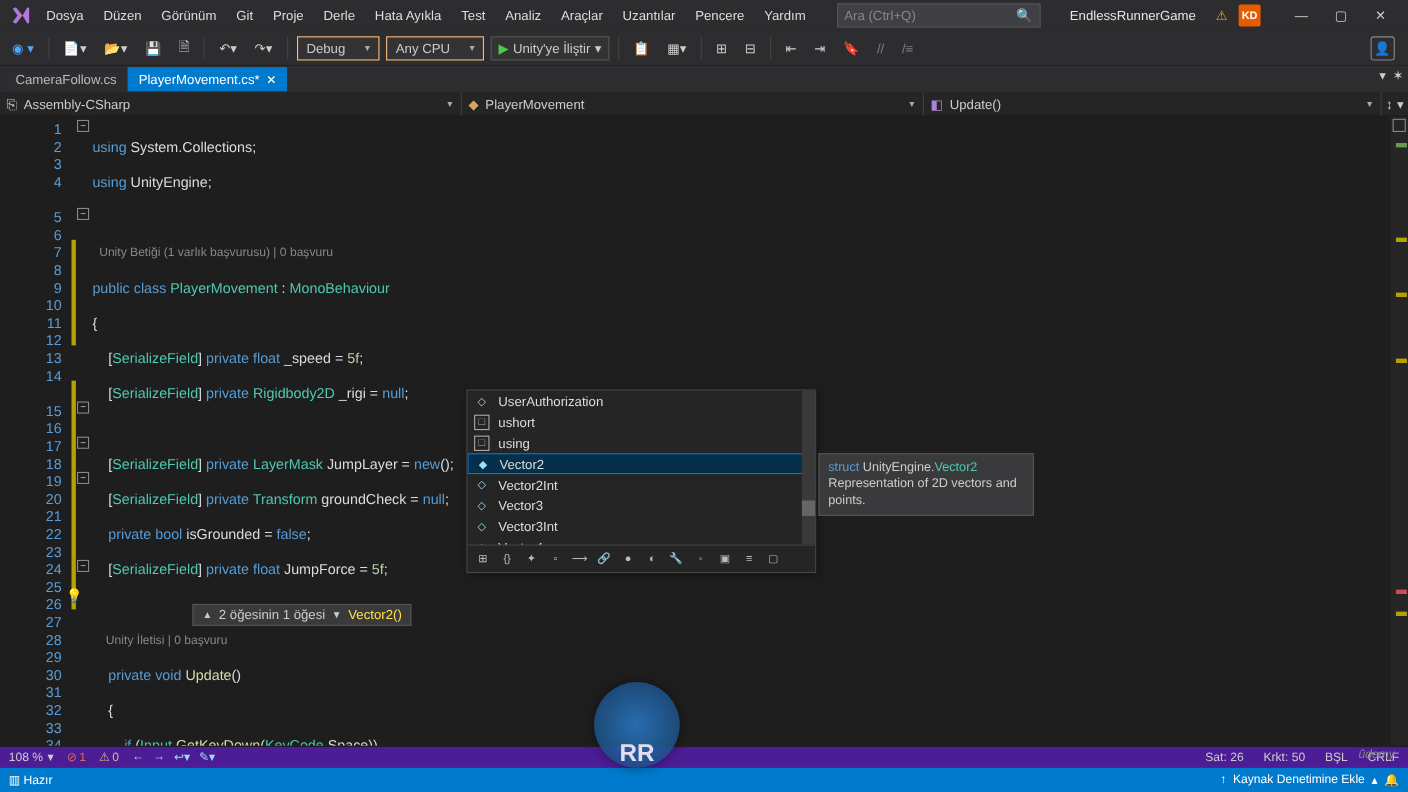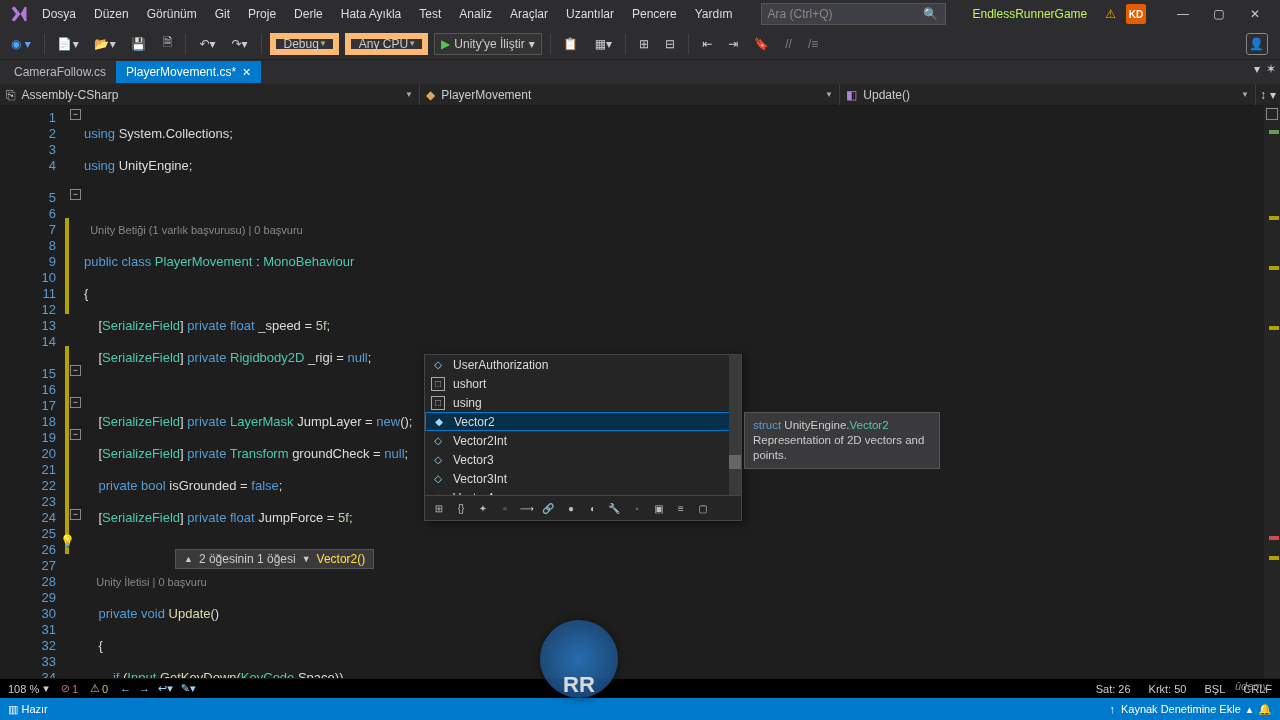--- a/index.html
+++ b/index.html
@@ -6,32 +6,32 @@
 body { background:#2d2d30; color:#ccc; font-size:12px; width:1280px; height:720px; overflow:hidden; position:relative; }
 
 
 .titlebar { height:28px; background:#2d2d30; display:flex; align-items:center; padding:0 4px; }
 .titlebar .vs-icon { width:18px; height:18px; margin:0 6px; }
 .menu { display:flex; gap:2px; }
 .menu>div { padding:4px 8px; color:#ddd; cursor:default; }
 .search-area { flex:1; display:flex; justify-content:flex-start; margin-left:20px; }
 .search-box { background:#3f3f46; border:1px solid #555; height:22px; width:185px; display:flex; align-items:center; padding:0 6px; color:#888; }
 .search-box .mag { margin-left:auto; color:#ccc; }
-.project-name { padding:0 18px; color:#bef264; }
+.project-name { padding:0 18px; color:#e5e5e5; }
 .title-icons { display:flex; align-items:center; gap:10px; margin-right:4px; }
 .warn-tri { color:#ffb400; }
 .avatar { width:20px; height:20px; background:#e65c00; color:#fff; display:flex; align-items:center; justify-content:center; border-radius:2px; font-weight:bold; font-size:10px; }
 .win-btns { display:flex; gap:2px; margin-left:10px; }
 .win-btns>div { width:34px; height:24px; display:flex; align-items:center; justify-content:center; color:#ccc; }
 
 
 .toolbar { height:32px; background:#2d2d30; border-bottom:1px solid #222; display:flex; align-items:center; padding:0 6px; gap:6px; }
 .tb-btn { padding:3px 5px; color:#ccc; display:flex; align-items:center; gap:2px; }
 .tb-sep { width:1px; height:20px; background:#444; margin:0 2px; }
-.tb-drop { display:flex; align-items:center; background:#333; border:6px solid #fdba74; height:22px; padding:0 6px 0 8px; color:#ccc; }
+.tb-drop { display:flex; align-items:center; background:#333; border:1px solid #fdba74; height:22px; padding:0 6px 0 8px; gap:16px; color:#ccc; }
 .tb-drop .caret { font-size:8px; color:#aaa; }
 .play-btn { display:flex; align-items:center; gap:4px; padding:0 6px; height:22px; border:1px solid #555; background:#333; }
 .play-btn .play-icon { color:#4ec94e; }
 .tb-right { margin-left:auto; display:flex; align-items:center; }
 .user-icon-tb { width:22px; height:22px; border:1px solid #888; border-radius:3px; display:flex; align-items:center; justify-content:center; color:#ccc; margin-right:6px; }
 
 
 .tabstrip { height:24px; background:#2d2d30; display:flex; align-items:flex-end; padding-left:4px; border-bottom:1px solid #007acc00; position:relative; }
 .tab { height:22px; padding:0 10px; display:flex; align-items:center; gap:6px; font-size:12px; }
 .tab.inactive { background:#2d2d30; color:#bbb; }
@@ -93,21 +93,21 @@
 .intel-tooltip { position:absolute; left:744px; top:412px; width:196px; background:#3a3a3c; border:1px solid #555; padding:5px 8px; color:#ccc; font-size:11.5px; line-height:15px; }
 .intel-tooltip .kw2 { color:#569cd6; }
 .intel-tooltip .ns { color:#ccc; }
 .intel-tooltip .ty { color:#4ec9b0; }
 
 
 .sighelp { position:absolute; left:175px; top:549px; background:#3a3a3c; border:1px solid #555; padding:2px 8px; display:flex; align-items:center; gap:6px; font-family:Consolas,monospace; font-size:12px; color:#ccc; }
 .sighelp .arrow { font-size:9px; }
 
 
-.editor-status { position:absolute; left:0; right:0; bottom:22px; height:20px; background:#000000; border-top:1px solid #1b1b1c; display:flex; align-items:center; padding:0 8px; gap:12px; color:#ccc; font-size:11px; }
+.editor-status { position:absolute; left:0; right:0; bottom:22px; height:20px; background:#4c1d95; border-top:1px solid #1b1b1c; display:flex; align-items:center; padding:0 8px; gap:12px; color:#ccc; font-size:11px; }
 .editor-status .zoom { display:flex; align-items:center; gap:4px; }
 .editor-status .err { color:#d16969; display:flex; align-items:center; gap:2px; }
 .editor-status .warn { color:#d7ba7d; display:flex; align-items:center; gap:2px; }
 .editor-status .nav-arrows { display:flex; gap:8px; color:#9cdcfe; }
 .editor-status .right { margin-left:auto; display:flex; gap:18px;text-align:right; }
 
 
 .appstatus { position:absolute; left:0; right:0; bottom:0; height:22px; background:#007acc; color:#fff; display:flex; align-items:center; padding:0 8px; font-size:11px; }
 .appstatus .src { margin-left:auto; display:flex; align-items:center; gap:6px; }
 .appstatus .up { color:#fff; }

